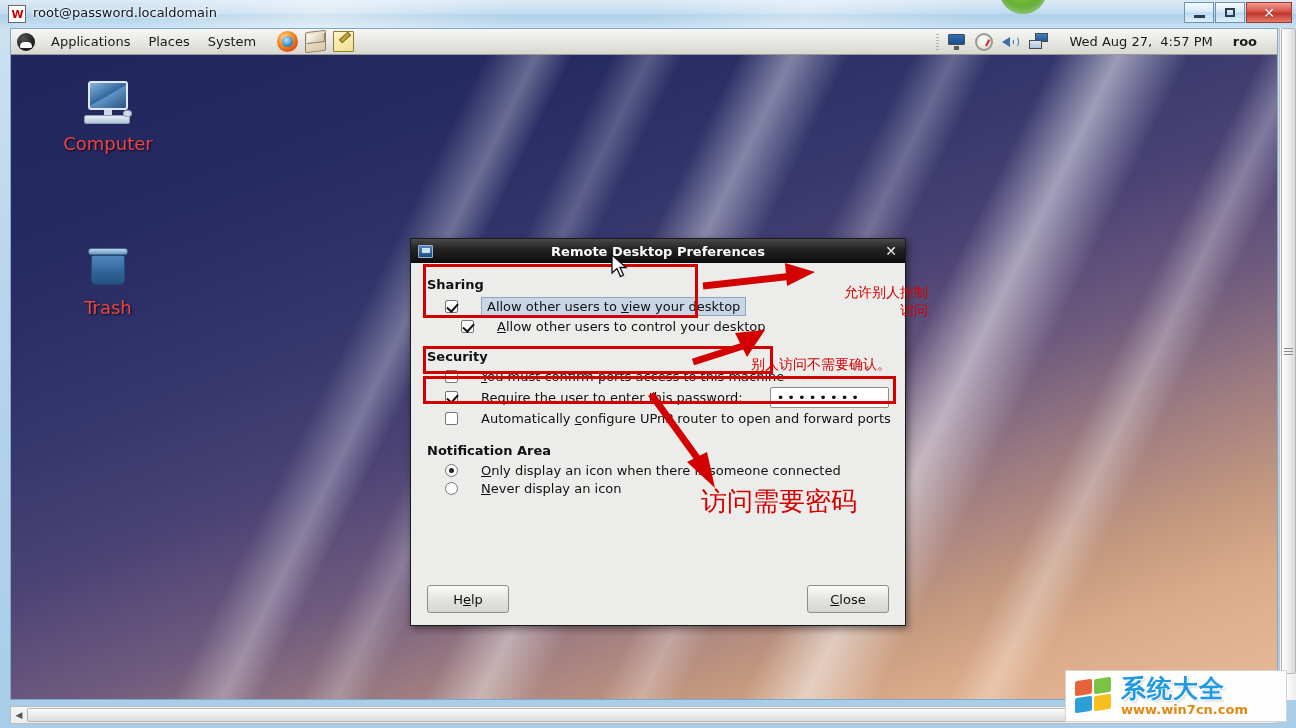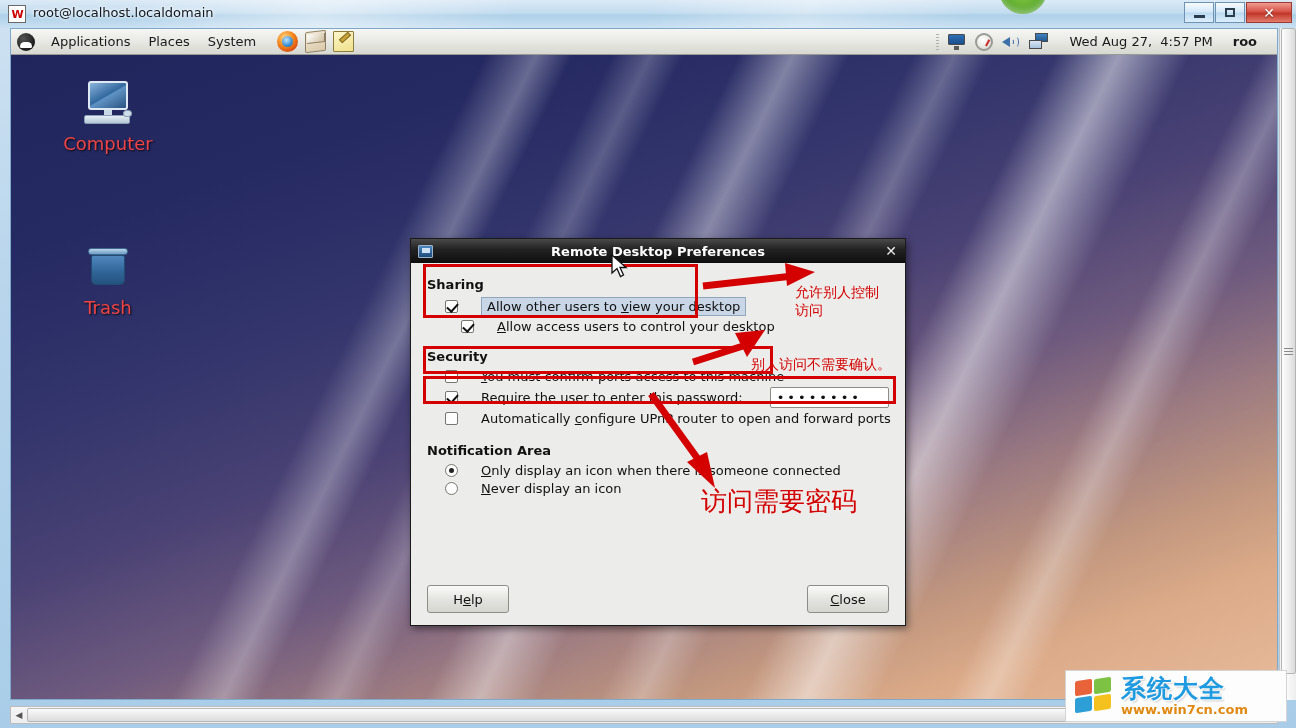--- a/index.html
+++ b/index.html
@@ -312,21 +312,21 @@
     cursor:default;
   }
   .dlg-btn u { text-decoration:underline; }
 
   
   .red-box { position:absolute; border:3px solid #d40000; pointer-events:none; }
   .ann-text {
     position:absolute; color:#d40000;
     font-family:"DejaVu Sans","Liberation Sans",sans-serif; white-space:pre-line;
   }
-  #ann-1 { left:784px; top:254px; font-size:14px; line-height:18px; }
+  #ann-1 { left:833px; top:254px; font-size:14px; line-height:18px;text-align:right; }
   #ann-2 { left:740px; top:327px; font-size:14px; }
   #ann-3 { left:690px; top:455px; font-size:26px; }
   .arrow-svg { position:absolute; pointer-events:none; }
 
   
   #cursor { position:absolute; left:600px; top:225px; pointer-events:none; }
 
   
   #vscroll {
     position:absolute; right:0px; top:28px; width:17px; height:672px;
@@ -386,21 +386,21 @@
 <body>
 
 <div id="win7-window">
 
   <div id="win7-titlebar">
     <div class="glass-streak"></div>
     <div class="green-orb"></div>
     <div id="win-title-icon">
       <span class="vnc-glyph">W</span>
     </div>
-    <div id="win-title-text">root@localhost.localdomain</div>
+    <div id="win-title-text">root@password.localdomain</div>
     <div class="win-btns">
       <div class="win-btn">
           <span class="bar"></span>
         </div>
       <div class="win-btn">
           <span class="sq"></span>
         </div>
       <div class="win-btn close">
           <span class="x">✕</span>
         </div>
@@ -473,21 +473,21 @@
 
         <div class="group-title">Sharing</div>
 
         <div class="opt-row" id="row-view-desktop">
           <span class="cbx checked"></span>
           <span class="opt-label"><span>Allow other users to </span><u>v</u><span>iew your desktop</span></span>
         </div>
 
         <div class="opt-row indent2">
           <span class="cbx checked"></span>
-          <span class="opt-label"><u>A</u><span>llow access users to control your desktop</span></span>
+          <span class="opt-label"><u>A</u><span>llow other users to control your desktop</span></span>
         </div>
 
         <div class="group-title sec">Security</div>
 
         <div class="opt-row flat">
           <span class="cbx"></span>
           <span class="opt-label"><u>Y</u><span>ou must confirm ports access to this machine</span></span>
         </div>
 
         <div class="opt-row flat">

